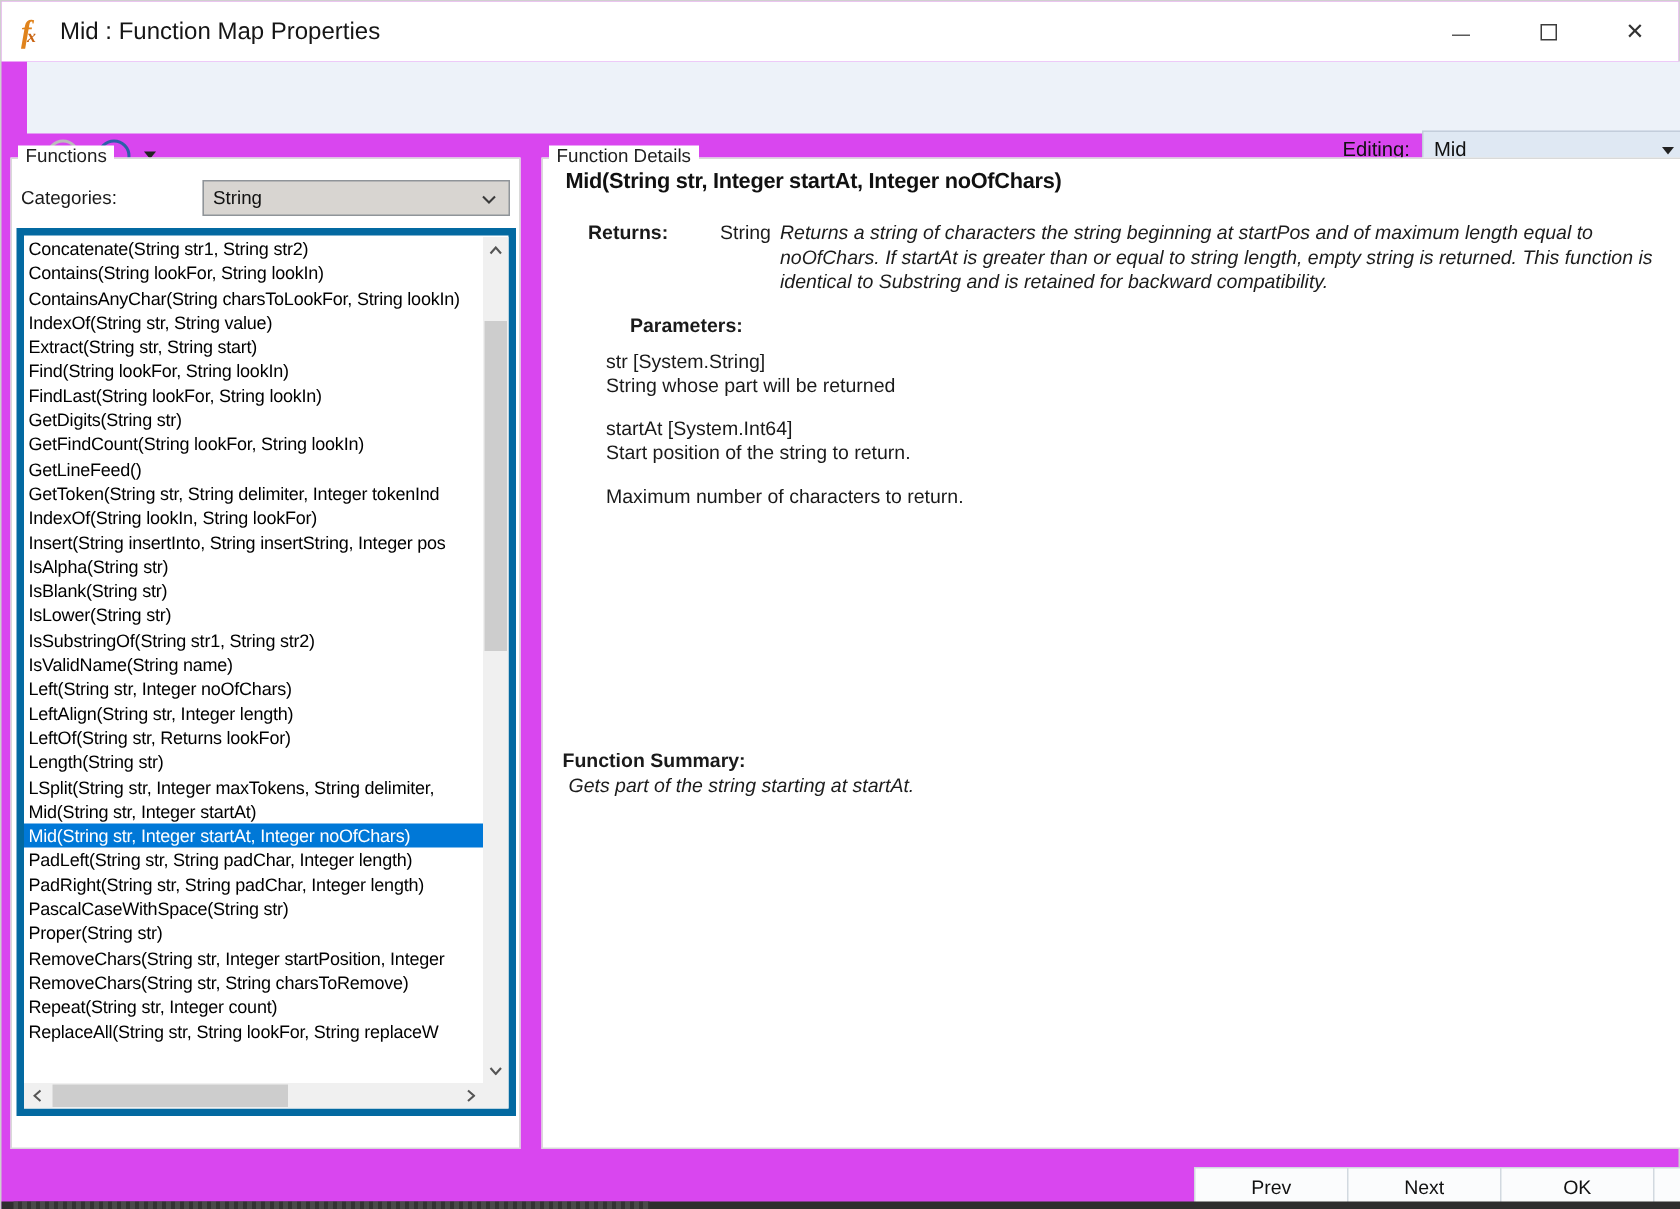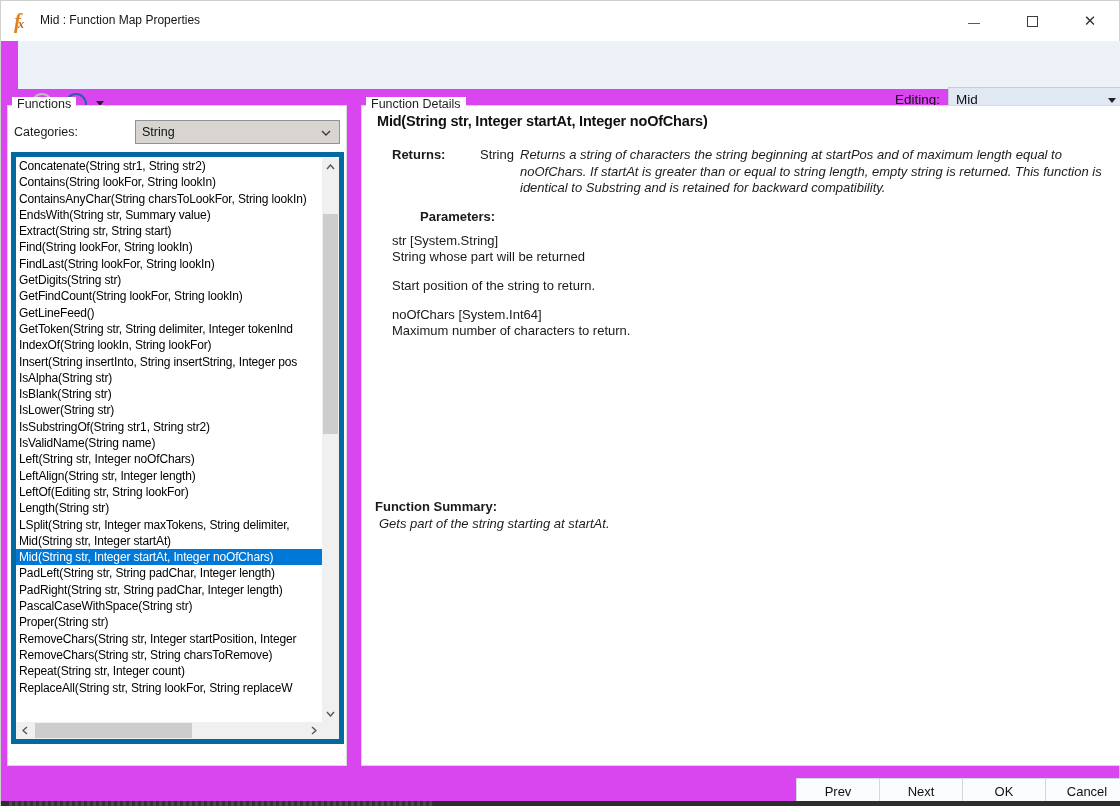--- a/index.html
+++ b/index.html
@@ -5,21 +5,21 @@
   * { margin:0; padding:0; box-sizing:border-box; }
   html,body { width:1120px; height:806px; overflow:hidden; background:#fff;
     font-family:"Liberation Sans", sans-serif; color:#1a1a1a; }
   .window { position:absolute; inset:0; border-left:1px solid #cfcfcf; border-right:1px solid #cfcfcf; border-top:1px solid #cfcfcf; background:#d946ef; }
 
   
   .titlebar { position:absolute; left:0; top:0; width:100%; height:40px; background:#fff; }
   .app-icon { position:absolute; left:13px; top:8px; width:24px; height:24px; font-family:"Liberation Serif", serif; }
   .app-icon .f { font-style:italic; font-weight:bold; font-size:21px; color:#e0831c; }
   .app-icon .x { font-style:italic; font-weight:bold; font-size:12px; color:#c96412; margin-left:-3px; }
-  .title-text { position:absolute; left:39px; top:12px; font-size:12px; color:#151515; }
+  .title-text { position:absolute; left:39px; top:12px; font-size:16px; color:#151515; }
   .win-controls { position:absolute; right:0; top:0; height:40px; display:flex; }
   .win-btn { width:58px; height:40px; display:flex; align-items:center; justify-content:center; color:#4a4a4a; font-size:15px; }
   .min-glyph { display:block; width:12px; height:0; border-top:1px solid #5a5a5a; margin-top:4px; }
   .max-glyph { display:block; width:11px; height:11px; border:1px solid #3c3c3c; }
   .close-glyph { font-size:15px; color:#333; font-weight:400; }
 
   
   .toolbar { position:absolute; left:0; top:40px; width:100%; height:48px; background:#edf2f9;margin-left:17px; }
   .nav-btn { position:absolute; top:52px; width:22px; height:22px; border-radius:50%; display:flex; align-items:center; justify-content:center; font-size:13px; }
   .back { left:13px; border:2px solid #bcbcbc; color:#b3b3b3; }
@@ -57,27 +57,27 @@
   .hthumb { position:absolute; top:1px; height:15px; left:19px; width:157px; background:#cdcdcd; }
 
   
   .sig { position:absolute; left:15px; top:7px; font-size:14.5px; font-weight:bold; color:#111; letter-spacing:-0.2px; }
   .returns-row { position:absolute; left:30px; top:41px; width:710px; }
   .returns-label { position:absolute; left:0; top:0; font-weight:bold; font-size:13px; }
   .returns-type { position:absolute; left:88px; top:0; font-size:13px; }
   .returns-desc { position:absolute; left:128px; top:0; width:592px; font-size:13px; font-style:italic; line-height:16.5px; color:#1c1c1c; }
   .params-label { position:absolute; left:30px; top:103px; font-weight:bold; font-size:13px;padding-left:28px; }
   .params-list { position:absolute; left:30px; top:127px; font-size:13px; line-height:16px; }
-  .param { margin-bottom:13px; }
+  .param { margin-bottom:13px;margin-left:12px; }
   .summary-label { position:absolute; left:13px; top:393px; font-weight:bold; font-size:13px; }
   .summary-text { position:absolute; left:17px; top:410px; font-size:13px; font-style:italic; color:#1c1c1c; }
 
   
   .footer-buttons { position:absolute; left:796px; top:777px; display:flex; }
-  .btn { width:84px; height:26px; margin-left:-1px; background:#fbfcfd; border:1px solid #d2d9e0; font-size:13px; color:#111; display:flex; align-items:center; justify-content:center; font-family:"Liberation Sans", sans-serif; }
+  .btn { width:103px; height:26px; margin-left:-1px; background:#fbfcfd; border:1px solid #d2d9e0; font-size:13px; color:#111; display:flex; align-items:center; justify-content:center; font-family:"Liberation Sans", sans-serif; }
   .taskbar-strip { position:absolute; left:0; top:800px; width:1120px; height:6px; background:#2e2e2e; }
   .taskbar-texture { position:absolute; left:8px; top:0; width:424px; height:6px;
     background:repeating-linear-gradient(90deg,#4a4a4a 0 3px,#333 3px 6px); }
   svg { display:block; }
 </style>
 </head>
 <body>
 
 <div class="window">
 
@@ -122,38 +122,38 @@
       <svg width="10" height="6" viewBox="0 0 10 6">
           <polyline points="1,1 5,5 9,1" fill="none" stroke="#3a3a3a" stroke-width="1.4"></polyline>
         </svg>
     </div>
 
     <div class="listbox">
       <div class="list-viewport">
           <div class="li">Concatenate(String str1, String str2)</div>
           <div class="li">Contains(String lookFor, String lookIn)</div>
           <div class="li">ContainsAnyChar(String charsToLookFor, String lookIn)</div>
-          <div class="li">EndsWith(String str, Summary value)</div>
+          <div class="li">IndexOf(String str, String value)</div>
           <div class="li">Extract(String str, String start)</div>
           <div class="li">Find(String lookFor, String lookIn)</div>
           <div class="li">FindLast(String lookFor, String lookIn)</div>
           <div class="li">GetDigits(String str)</div>
           <div class="li">GetFindCount(String lookFor, String lookIn)</div>
           <div class="li">GetLineFeed()</div>
           <div class="li">GetToken(String str, String delimiter, Integer tokenInd</div>
           <div class="li">IndexOf(String lookIn, String lookFor)</div>
           <div class="li">Insert(String insertInto, String insertString, Integer pos</div>
           <div class="li">IsAlpha(String str)</div>
           <div class="li">IsBlank(String str)</div>
           <div class="li">IsLower(String str)</div>
           <div class="li">IsSubstringOf(String str1, String str2)</div>
           <div class="li">IsValidName(String name)</div>
           <div class="li">Left(String str, Integer noOfChars)</div>
           <div class="li">LeftAlign(String str, Integer length)</div>
-          <div class="li">LeftOf(Editing str, String lookFor)</div>
+          <div class="li">LeftOf(String str, Returns lookFor)</div>
           <div class="li">Length(String str)</div>
           <div class="li">LSplit(String str, Integer maxTokens, String delimiter,</div>
           <div class="li">Mid(String str, Integer startAt)</div>
           <div class="li selected">Mid(String str, Integer startAt, Integer noOfChars)</div>
           <div class="li">PadLeft(String str, String padChar, Integer length)</div>
           <div class="li">PadRight(String str, String padChar, Integer length)</div>
           <div class="li">PascalCaseWithSpace(String str)</div>
           <div class="li">Proper(String str)</div>
           <div class="li">RemoveChars(String str, Integer startPosition, Integer</div>
           <div class="li">RemoveChars(String str, String charsToRemove)</div>
@@ -202,24 +202,24 @@
       <div class="returns-desc">Returns a string of characters the string beginning at startPos and of maximum length equal to noOfChars. If startAt is greater than or equal to string length, empty string is returned. This function is identical to Substring and is retained for backward compatibility.</div>
     </div>
 
     <div class="params-label">Parameters:</div>
     <div class="params-list">
         <div class="param">
           <div>str [System.String]</div>
           <div>String whose part will be returned</div>
         </div>
         <div class="param">
+          <div>startAt [System.Int64]</div>
           <div>Start position of the string to return.</div>
         </div>
         <div class="param">
-          <div>noOfChars [System.Int64]</div>
           <div>Maximum number of characters to return.</div>
         </div>
       </div>
 
     <div class="summary-label">Function Summary:</div>
     <div class="summary-text">Gets part of the string starting at startAt.</div>
   </div>
 
   <div class="footer-buttons">
       <button class="btn">Prev</button>

